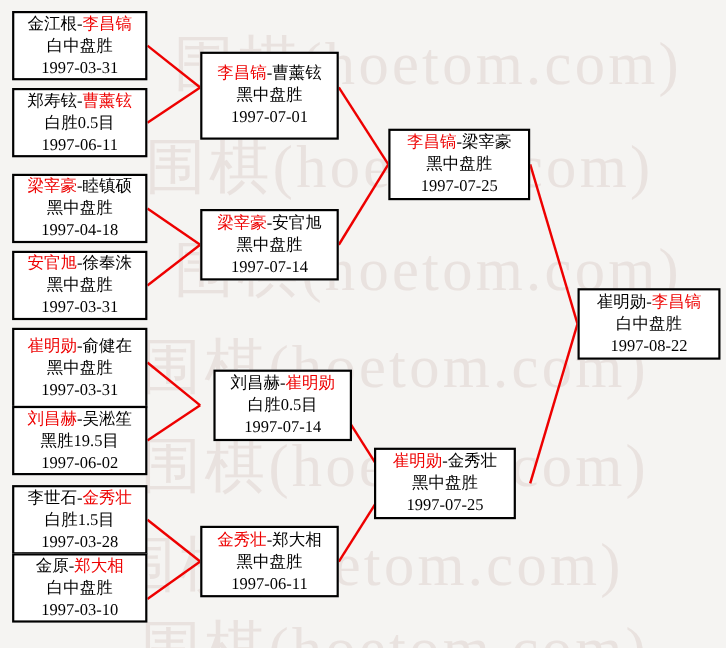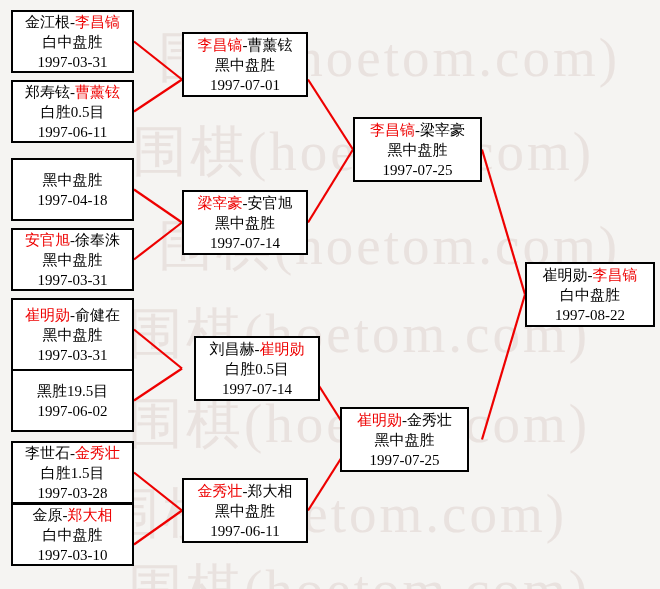--- a/index.html
+++ b/index.html
@@ -83,49 +83,51 @@
     <div class="names"><span class="p1">金江根</span><span class="sep">-</span><span class="p2 winner">李昌镐</span></div>
     <div class="result">白中盘胜</div>
     <div class="date">1997-03-31</div>
   </div>
   <div class="box" style="left:11px;top:80px;width:123px;height:63px">
     <div class="names"><span class="p1">郑寿铉</span><span class="sep">-</span><span class="p2 winner">曹薰铉</span></div>
     <div class="result">白胜0.5目</div>
     <div class="date">1997-06-11</div>
   </div>
   <div class="box" style="left:11px;top:158px;width:123px;height:63px">
+    <div class="names"><span class="p1 winner">梁宰豪</span><span class="sep">-</span><span class="p2">睦镇硕</span></div>
     <div class="result">黑中盘胜</div>
     <div class="date">1997-04-18</div>
   </div>
   <div class="box" style="left:11px;top:228px;width:123px;height:63px">
     <div class="names"><span class="p1 winner">安官旭</span><span class="sep">-</span><span class="p2">徐奉洙</span></div>
     <div class="result">黑中盘胜</div>
     <div class="date">1997-03-31</div>
   </div>
   <div class="box" style="left:11px;top:298px;width:123px;height:73px">
     <div class="names"><span class="p1 winner">崔明勋</span><span class="sep">-</span><span class="p2">俞健在</span></div>
     <div class="result">黑中盘胜</div>
     <div class="date">1997-03-31</div>
   </div>
   <div class="box" style="left:11px;top:369px;width:123px;height:63px">
+    <div class="names"><span class="p1 winner">刘昌赫</span><span class="sep">-</span><span class="p2">吴淞笙</span></div>
     <div class="result">黑胜19.5目</div>
     <div class="date">1997-06-02</div>
   </div>
   <div class="box" style="left:11px;top:441px;width:123px;height:63px">
     <div class="names"><span class="p1">李世石</span><span class="sep">-</span><span class="p2 winner">金秀壮</span></div>
     <div class="result">白胜1.5目</div>
     <div class="date">1997-03-28</div>
   </div>
   <div class="box" style="left:11px;top:503px;width:123px;height:63px">
     <div class="names"><span class="p1">金原</span><span class="sep">-</span><span class="p2 winner">郑大相</span></div>
     <div class="result">白中盘胜</div>
     <div class="date">1997-03-10</div>
   </div>
 
-  <div class="box" style="left:182px;top:32px;width:126px;height:65px">
+  <div class="box" style="left:182px;top:47px;width:126px;height:80px">
     <div class="names"><span class="p1 winner">李昌镐</span><span class="sep">-</span><span class="p2">曹薰铉</span></div>
     <div class="result">黑中盘胜</div>
     <div class="date">1997-07-01</div>
   </div>
   <div class="box" style="left:182px;top:190px;width:126px;height:65px">
     <div class="names"><span class="p1 winner">梁宰豪</span><span class="sep">-</span><span class="p2">安官旭</span></div>
     <div class="result">黑中盘胜</div>
     <div class="date">1997-07-14</div>
   </div>
   <div class="box" style="left:194px;top:336px;width:126px;height:65px">

